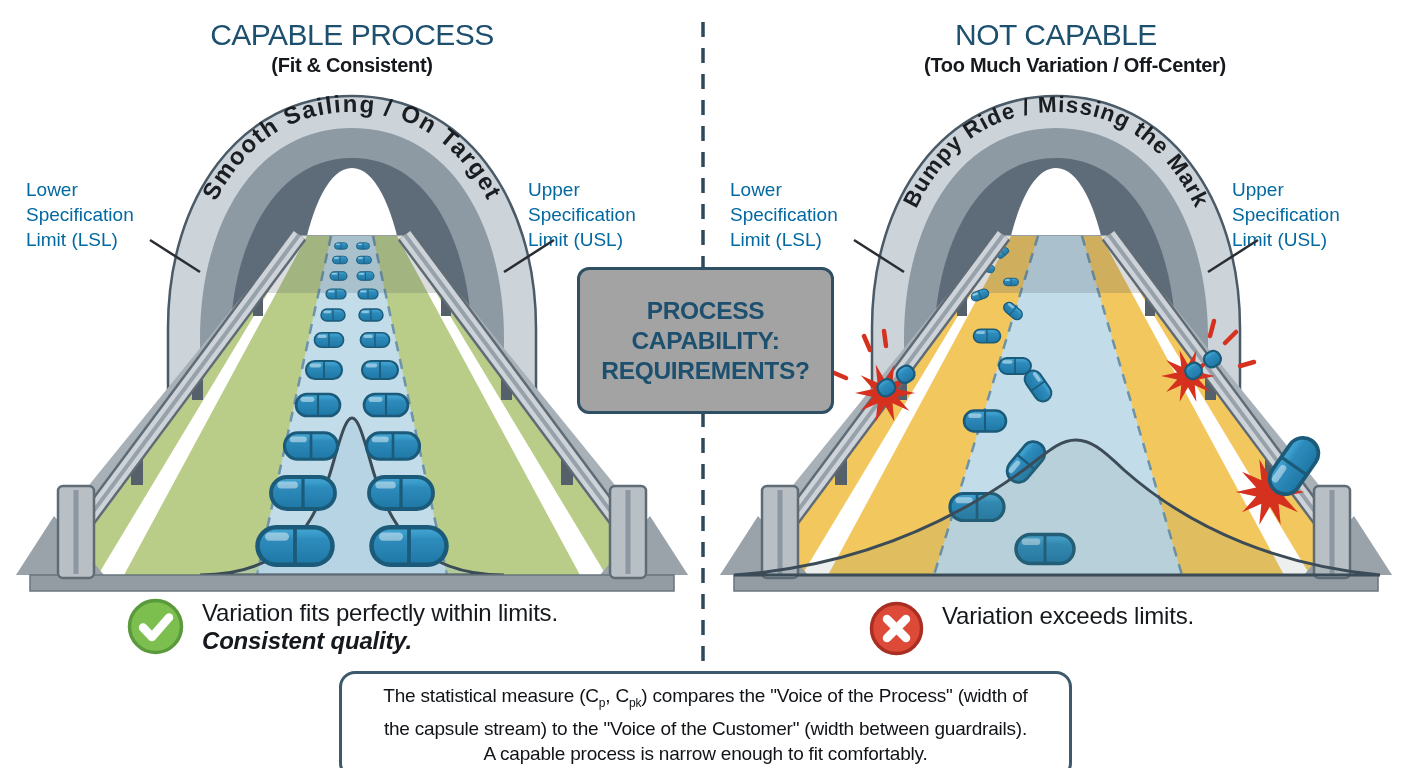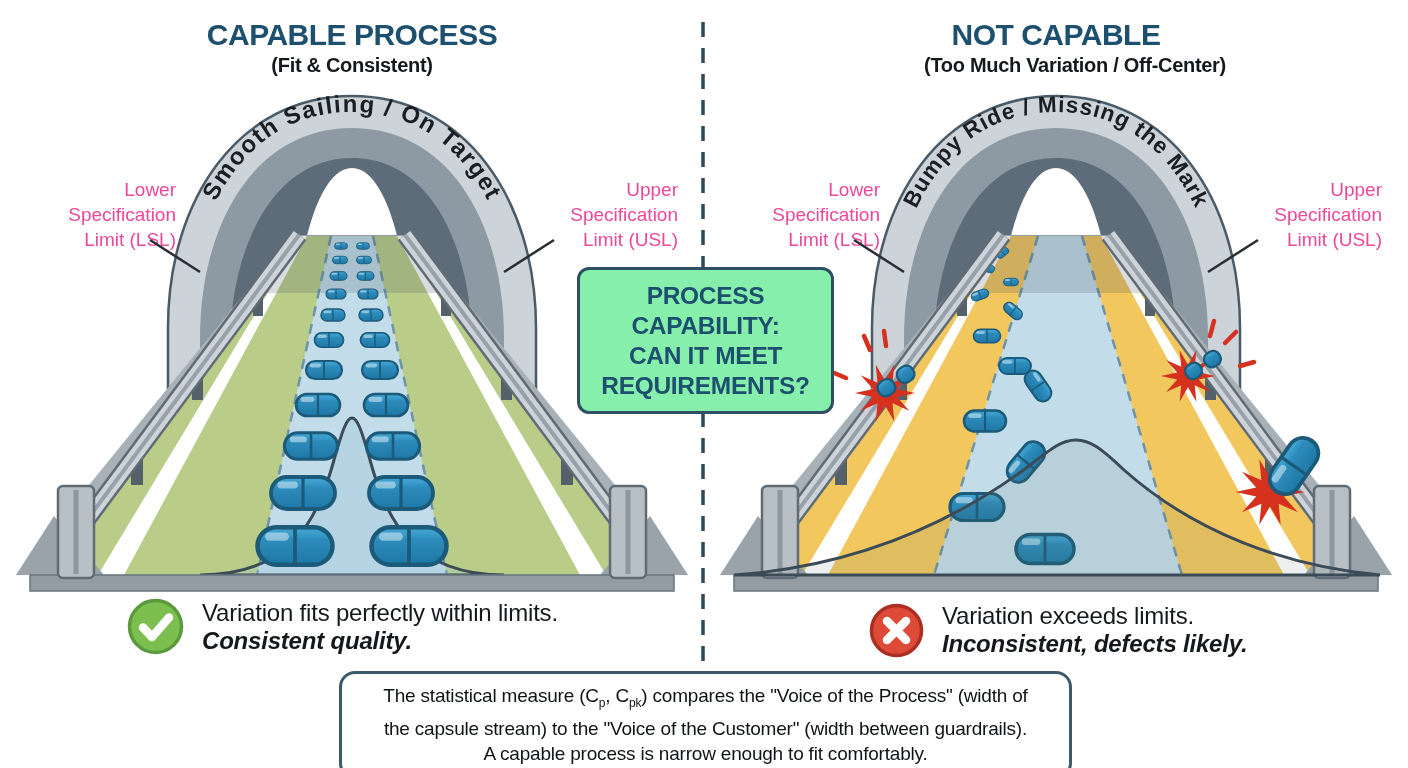--- a/index.html
+++ b/index.html
@@ -1,22 +1,22 @@
 <!DOCTYPE html>
 <html><head>
 <meta charset="utf-8">
 <style>
   html,body{margin:0;padding:0;background:#ffffff;}
   .stage{position:relative;width:1408px;height:768px;background:#ffffff;overflow:hidden;
          font-family:"Liberation Sans", sans-serif;color:#15181c;}
   .abs{position:absolute;}
-  .panel-title{width:704px;text-align:center;font-weight:bold;font-size:30px;letter-spacing:-0.5px;color:#1d4f6e;}
+  .panel-title{width:704px;text-align:center;font-weight:normal;font-size:30px;letter-spacing:-0.5px;color:#1d4f6e;}
   .panel-sub{width:704px;text-align:center;font-weight:bold;font-size:20px;letter-spacing:-0.3px;color:#15181c;}
-  .spec-label{width:150px;text-align:right;font-size:19px;line-height:25px;color:#ec4899;}
-  .center-box{left:577px;top:267px;width:257px;height:147px;box-sizing:border-box;background:#86efac;
+  .spec-label{width:150px;text-align:left;font-size:19px;line-height:25px;color:#0369a1;}
+  .center-box{left:577px;top:267px;width:257px;height:147px;box-sizing:border-box;background:#a3a3a3;
               border:3px solid #2f4f63;border-radius:12px;display:flex;flex-direction:column;
               justify-content:center;align-items:center;z-index:6;}
   .center-box div{font-weight:bold;font-size:24.5px;line-height:30px;color:#1d4f6e;letter-spacing:-0.3px;}
   .caption{display:flex;align-items:flex-start;gap:18px;z-index:5;}
   .caption-text{font-size:24px;line-height:28px;letter-spacing:-0.2px;padding-top:1px;}
   .caption-text .bold{font-weight:bold;font-style:italic;}
   .note-box{left:339px;top:671px;width:733px;box-sizing:border-box;background:#ffffff;border:3px solid #3c5a6b;
             border-radius:16px;padding:9px 14px 10px 14px;text-align:center;font-size:19px;line-height:25px;
             letter-spacing:-0.2px;color:#101317;z-index:5;}
   .note-box sub{font-size:12px;}
@@ -261,42 +261,40 @@
   </div>
   <div class="abs spec-label" style="left:1232px;top:177px;">
     <div>Upper</div>
     <div>Specification</div>
     <div>Limit (USL)</div>
   </div>
 
   <div class="abs center-box">
     <div>PROCESS</div>
     <div>CAPABILITY:</div>
-    <div>CAN IT MEET</div>
     <div>REQUIREMENTS?</div>
   </div>
 
   <div class="abs caption" style="left:127px;top:598px;">
     <svg width="57" height="57">
       <circle cx="28.5" cy="28.5" r="26" fill="#7cbf4f" stroke="#5a9a3c" stroke-width="3.5"></circle>
       <path d="M16 29.5 L25 39 L42 19.5" stroke="#ffffff" stroke-width="8.5" fill="none" stroke-linecap="round" stroke-linejoin="round"></path>
     </svg>
     <div class="caption-text">
       <div>Variation fits perfectly within limits.</div>
       <div class="bold">Consistent quality.</div>
     </div>
   </div>
-  <div class="abs caption" style="left:869px;top:601px;align-items:flex-end;">
+  <div class="abs caption" style="left:869px;top:601px;">
     <svg width="55" height="55">
       <circle cx="27.5" cy="27.5" r="25" fill="#dd4a38" stroke="#aa2f22" stroke-width="3.5"></circle>
       <path d="M18 18 L37 37 M37 18 L18 37" stroke="#ffffff" stroke-width="8.5" fill="none" stroke-linecap="round"></path>
     </svg>
     <div class="caption-text">
       <div>Variation exceeds limits.</div>
-      <div class="bold">Inconsistent, defects likely.</div>
     </div>
   </div>
 
   <div class="abs note-box">
     <div><span>The statistical measure (C</span><sub>p</sub><span>, C</span><sub>pk</sub><span>) compares the "Voice of the Process" (width of</span></div>
     <div>the capsule stream) to the "Voice of the Customer" (width between guardrails).</div>
     <div>A capable process is narrow enough to fit comfortably.</div>
   </div>
 
 </div>

